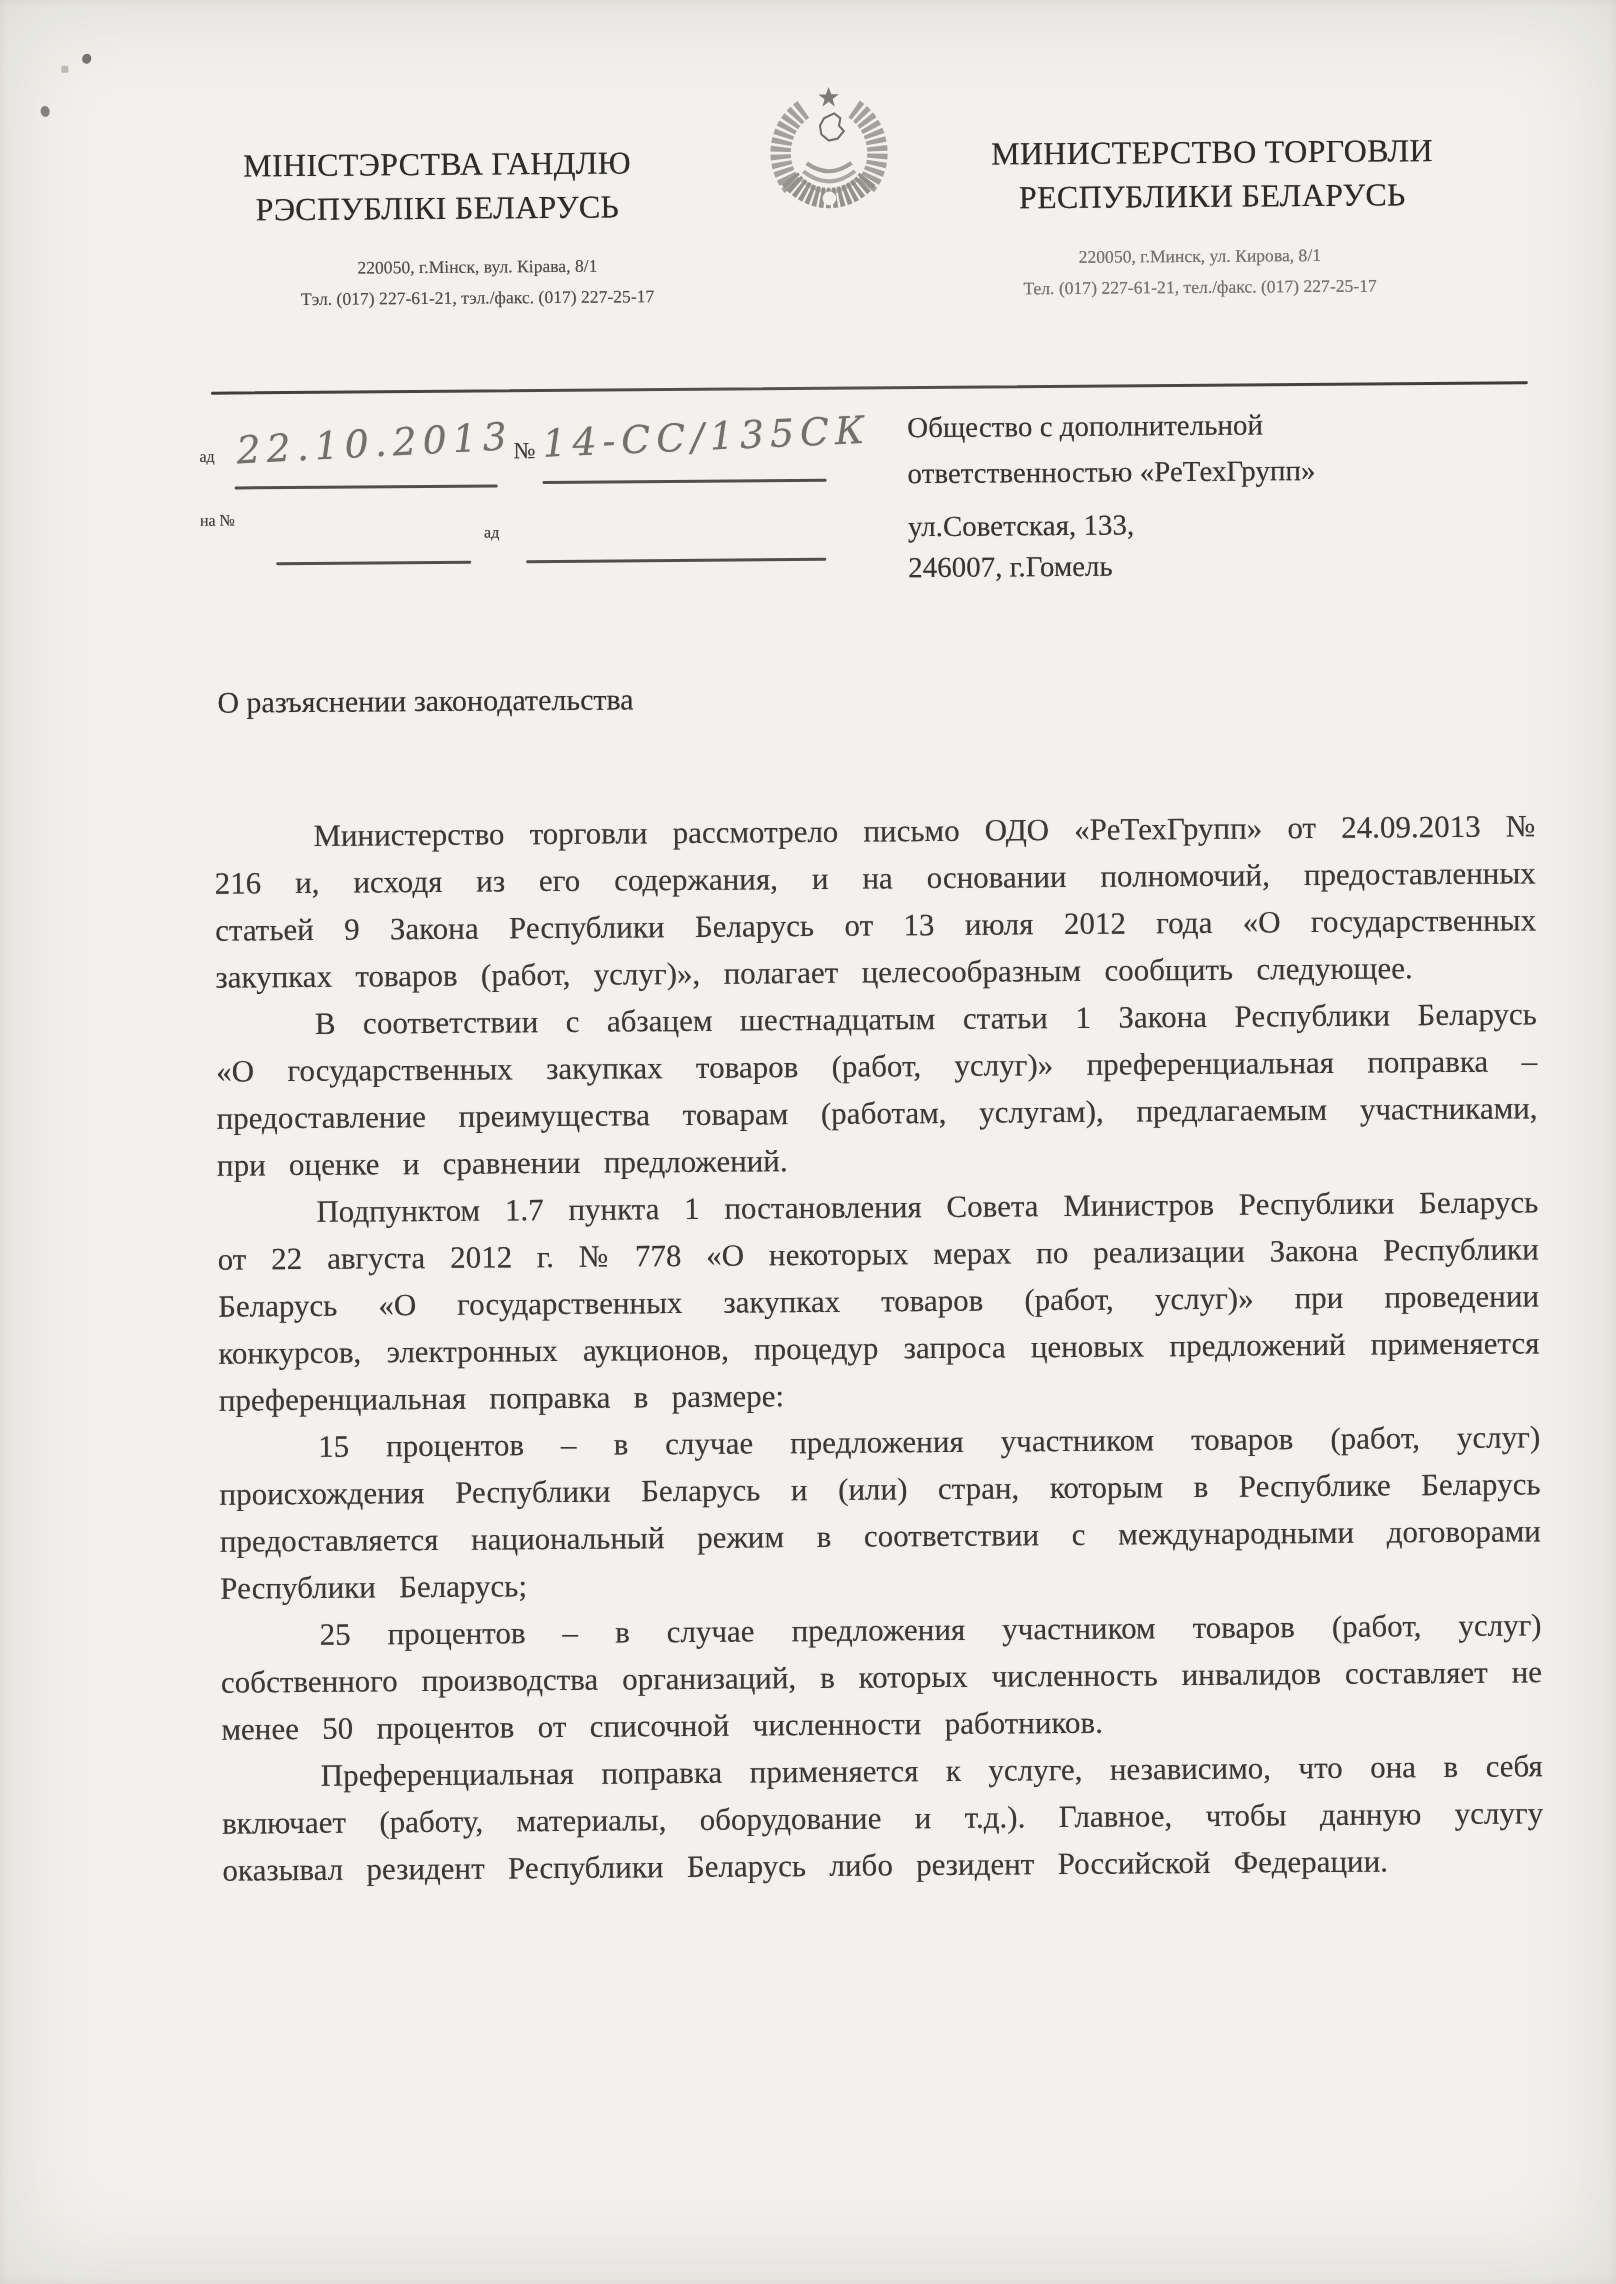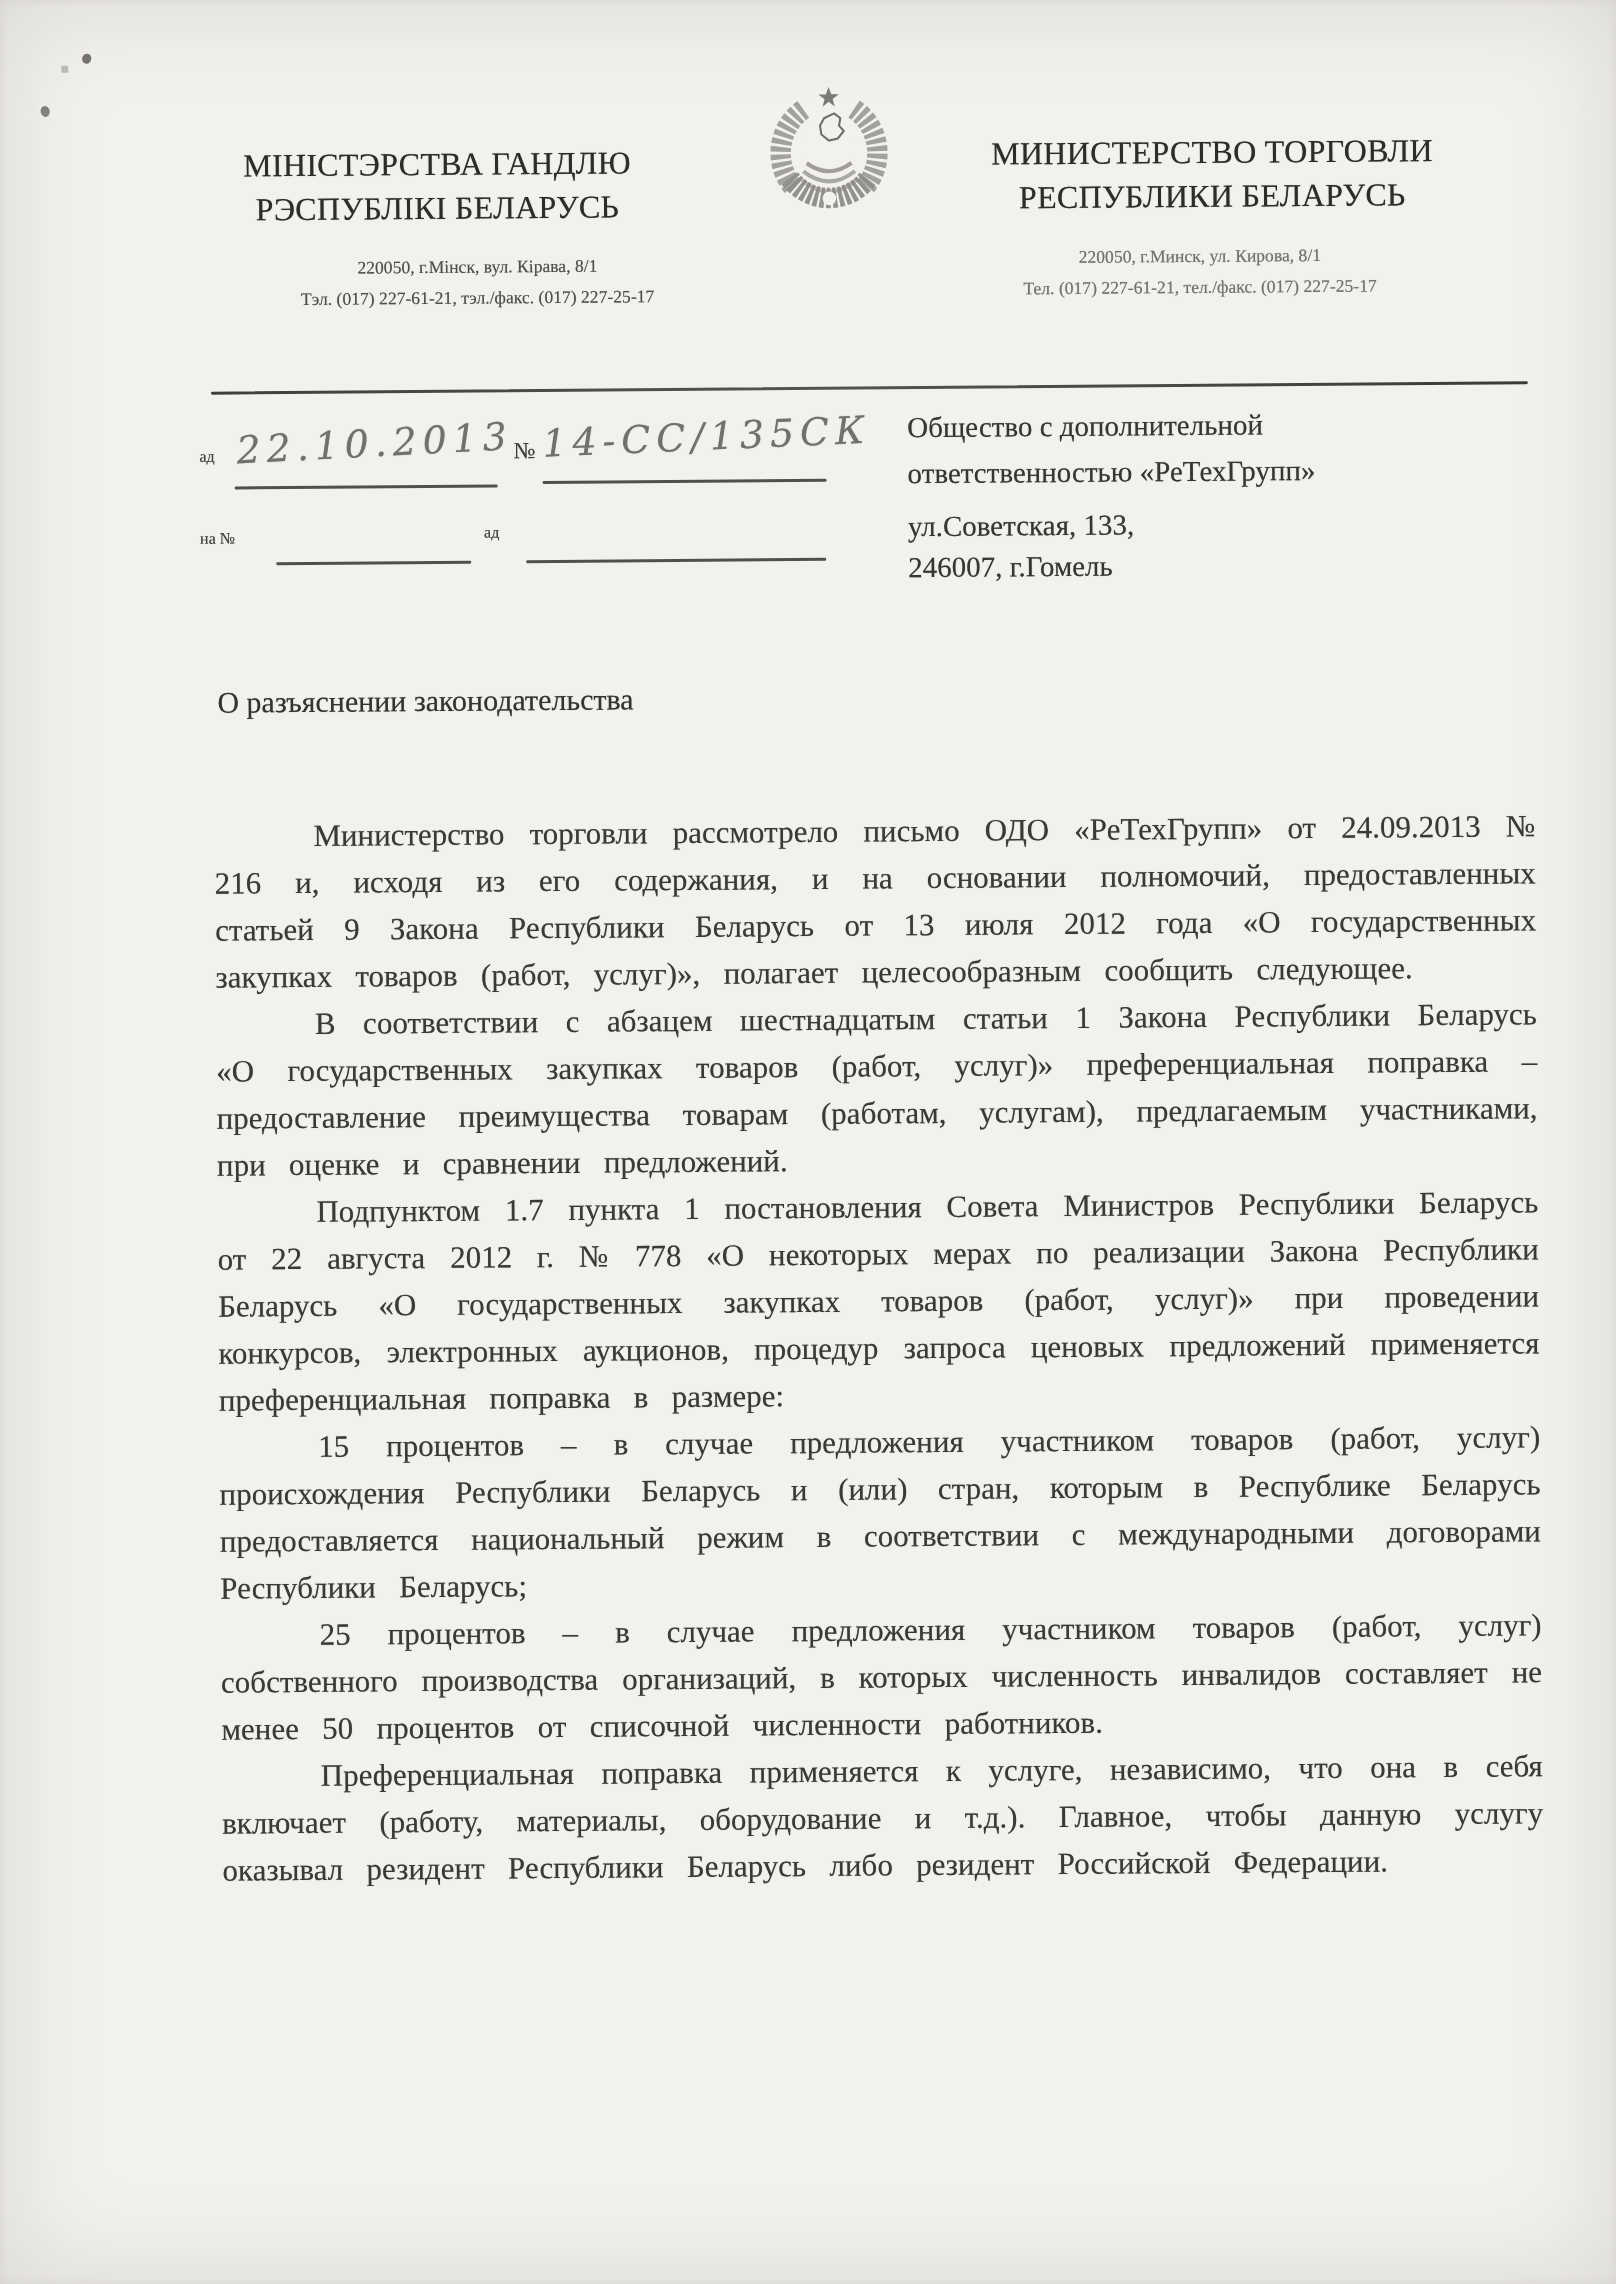--- a/index.html
+++ b/index.html
@@ -46,21 +46,21 @@
       text-shadow:0 0 1px rgba(113,112,107,.55);}
   .hw-date{left:240px;top:418px;font-size:38px;transform:rotate(-2.5deg);}
   .hw-num{left:546px;top:414px;font-size:38px;transform:rotate(-2deg);}
   .uline{position:absolute;height:2.6px;background:#504f4b;border-radius:1.3px;}
   .u-date{left:238px;top:482px;width:263px;}
   .u-num{left:546px;top:479px;width:284px;}
   .u-reply-num{left:279px;top:558px;width:195px;}
   .u-reply-date{left:529px;top:558px;width:300px;}
   .lbl-from{left:203px;top:443px;}
   .lbl-num{left:517px;top:436px;font-size:23px;}
-  .lbl-reply{left:203px;top:525px;}
+  .lbl-reply{left:203px;top:507px;}
   .lbl-reply-from{left:487px;top:521px;}
 
   .recipient{position:absolute;left:911px;top:405px;width:619px;
              font-size:29px;line-height:46px;color:#363532;
              text-shadow:0 0 0.8px rgba(54,53,50,.55);}
   .recipient .addr-lines{margin-top:10.4px;line-height:41px;}
 
   .subject{position:absolute;left:219px;top:681px;width:912px;
            font-size:30px;color:#343330;text-shadow:0 0 0.8px rgba(52,51,48,.55);}
 

